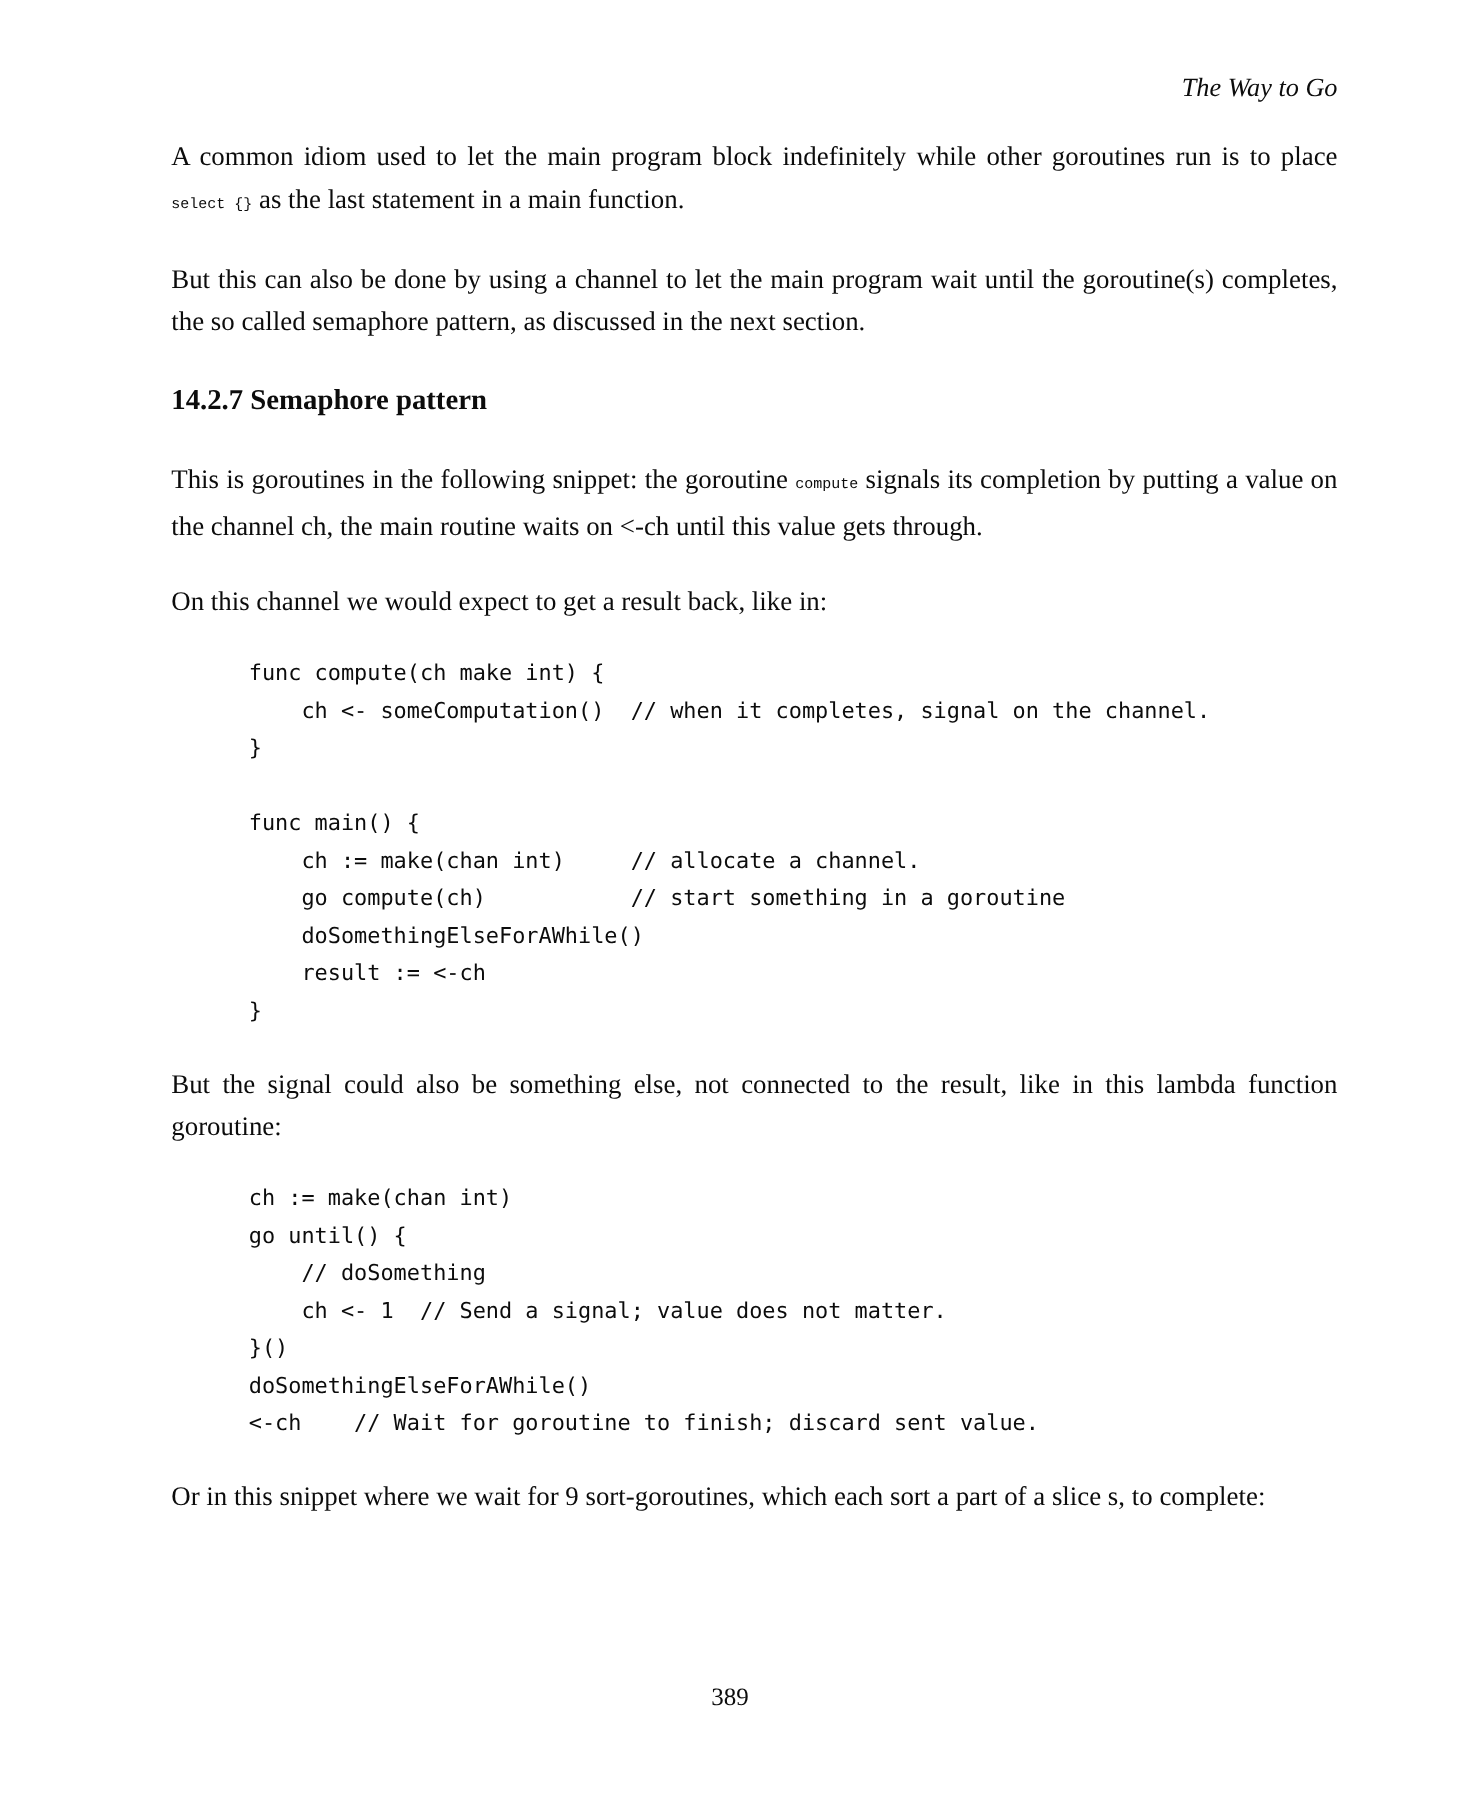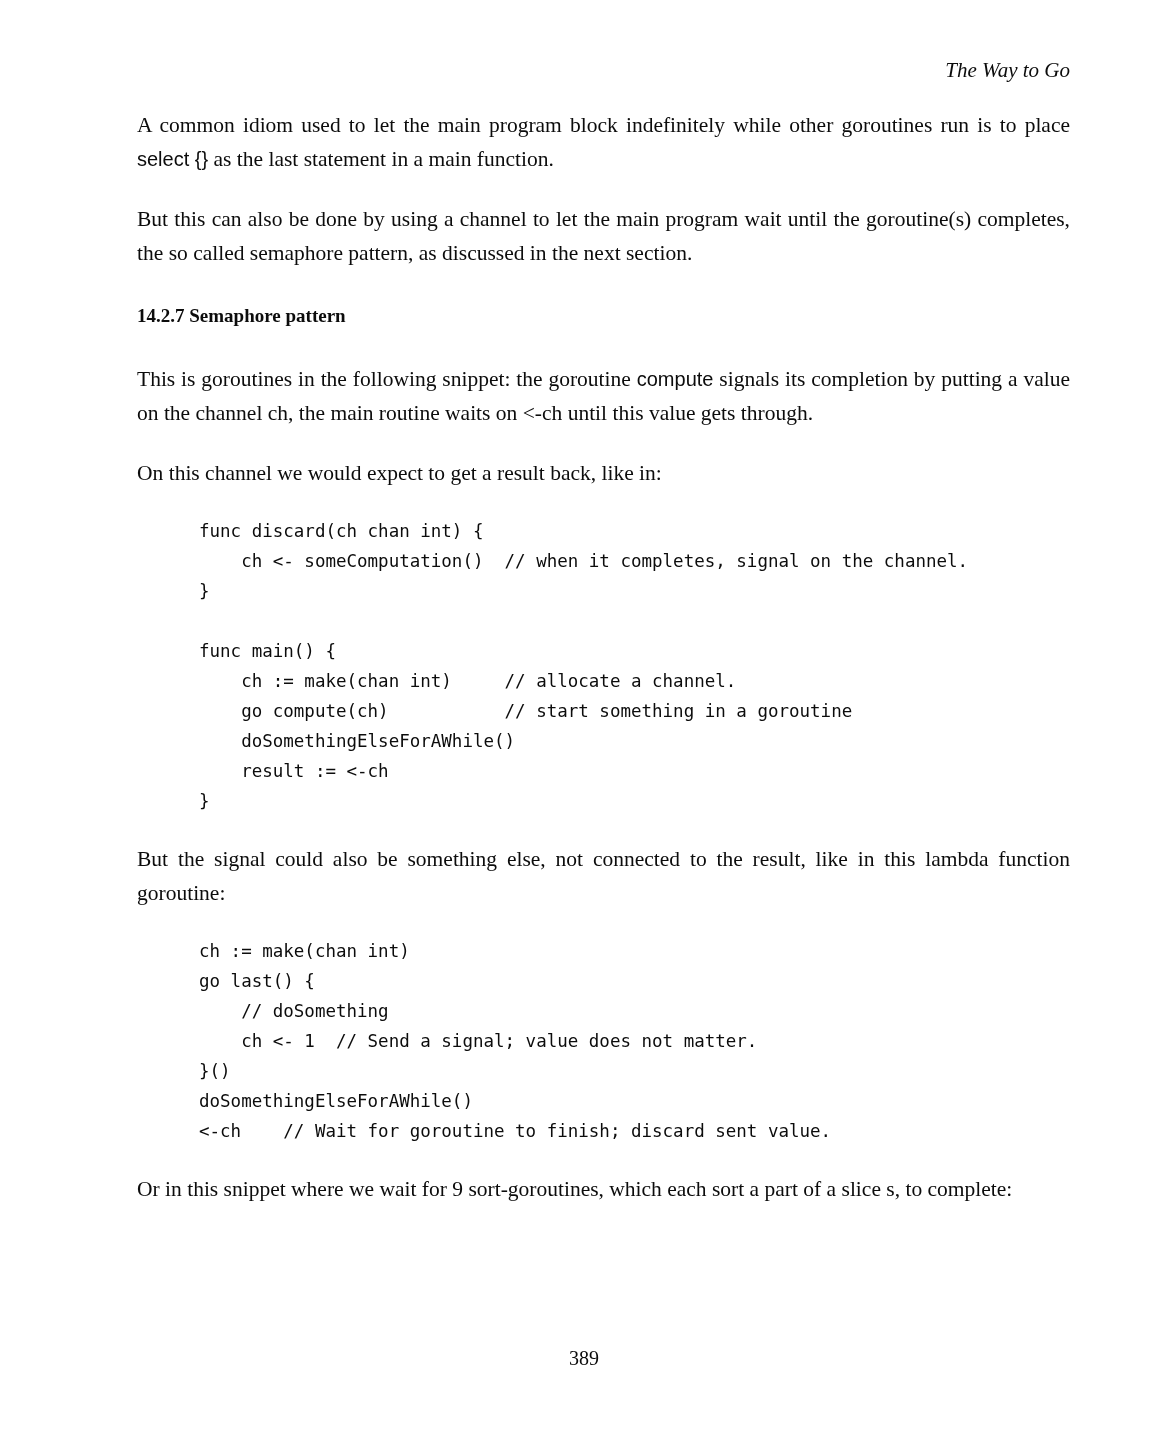--- a/index.html
+++ b/index.html
@@ -26,25 +26,25 @@
     line-height: 28px;
     margin-bottom: 24px;
   }
   p.body-text {
     font-size: 21.5px;
     line-height: 34px;
     text-align: justify;
     margin: 0 0 26px 0;
   }
   .inline-code {
-    font-family: Liberation Sans, sans-serif;
-    font-size: 20px;
+    font-family: Liberation Mono, monospace;
+    font-size: 12px;
   }
   h2.section-heading {
-    font-size: 19px;
+    font-size: 23px;
     line-height: 32px;
     font-weight: bold;
     margin: 30px 0 30px 0;
     font-family: Liberation Serif, serif;
   }
   .code-block {
     margin: 0 0 26px 62px;
     font-family: "DejaVu Sans Mono", monospace;
     font-size: 17.5px;
   }
@@ -75,37 +75,37 @@
 
   <p class="body-text"><span>But this can also be done by using a channel to let the main program wait until the goroutine(s) completes, the so called semaphore pattern, as discussed in the next section.</span></p>
 
   <h2 class="section-heading"><span>14.2.7 Semaphore pattern</span></h2>
 
   <p class="body-text"><span>This is goroutines in the following snippet: the goroutine </span><span class="inline-code">compute</span><span> signals its completion by putting a value on the channel ch, the main routine waits on &lt;-ch until this value gets through.</span></p>
 
   <p class="body-text"><span>On this channel we would expect to get a result back, like in:</span></p>
 
   <div class="code-block">
-    <div class="code-line">func discard(ch chan int) {</div>
+    <div class="code-line">func compute(ch make int) {</div>
     <div class="code-line">    ch &lt;- someComputation()  // when it completes, signal on the channel.</div>
     <div class="code-line">}</div>
     <div class="code-line"></div>
     <div class="code-line">func main() {</div>
     <div class="code-line">    ch := make(chan int)     // allocate a channel.</div>
     <div class="code-line">    go compute(ch)           // start something in a goroutine</div>
     <div class="code-line">    doSomethingElseForAWhile()</div>
     <div class="code-line">    result := &lt;-ch</div>
     <div class="code-line">}</div>
   </div>
 
   <p class="body-text"><span>But the signal could also be something else, not connected to the result, like in this lambda function goroutine:</span></p>
 
   <div class="code-block">
     <div class="code-line">ch := make(chan int)</div>
-    <div class="code-line">go last() {</div>
+    <div class="code-line">go until() {</div>
     <div class="code-line">    // doSomething</div>
     <div class="code-line">    ch &lt;- 1  // Send a signal; value does not matter.</div>
     <div class="code-line">}()</div>
     <div class="code-line">doSomethingElseForAWhile()</div>
     <div class="code-line">&lt;-ch    // Wait for goroutine to finish; discard sent value.</div>
   </div>
 
   <p class="body-text"><span>Or in this snippet where we wait for 9 sort-goroutines, which each sort a part of a slice s, to complete:</span></p>
 
 

